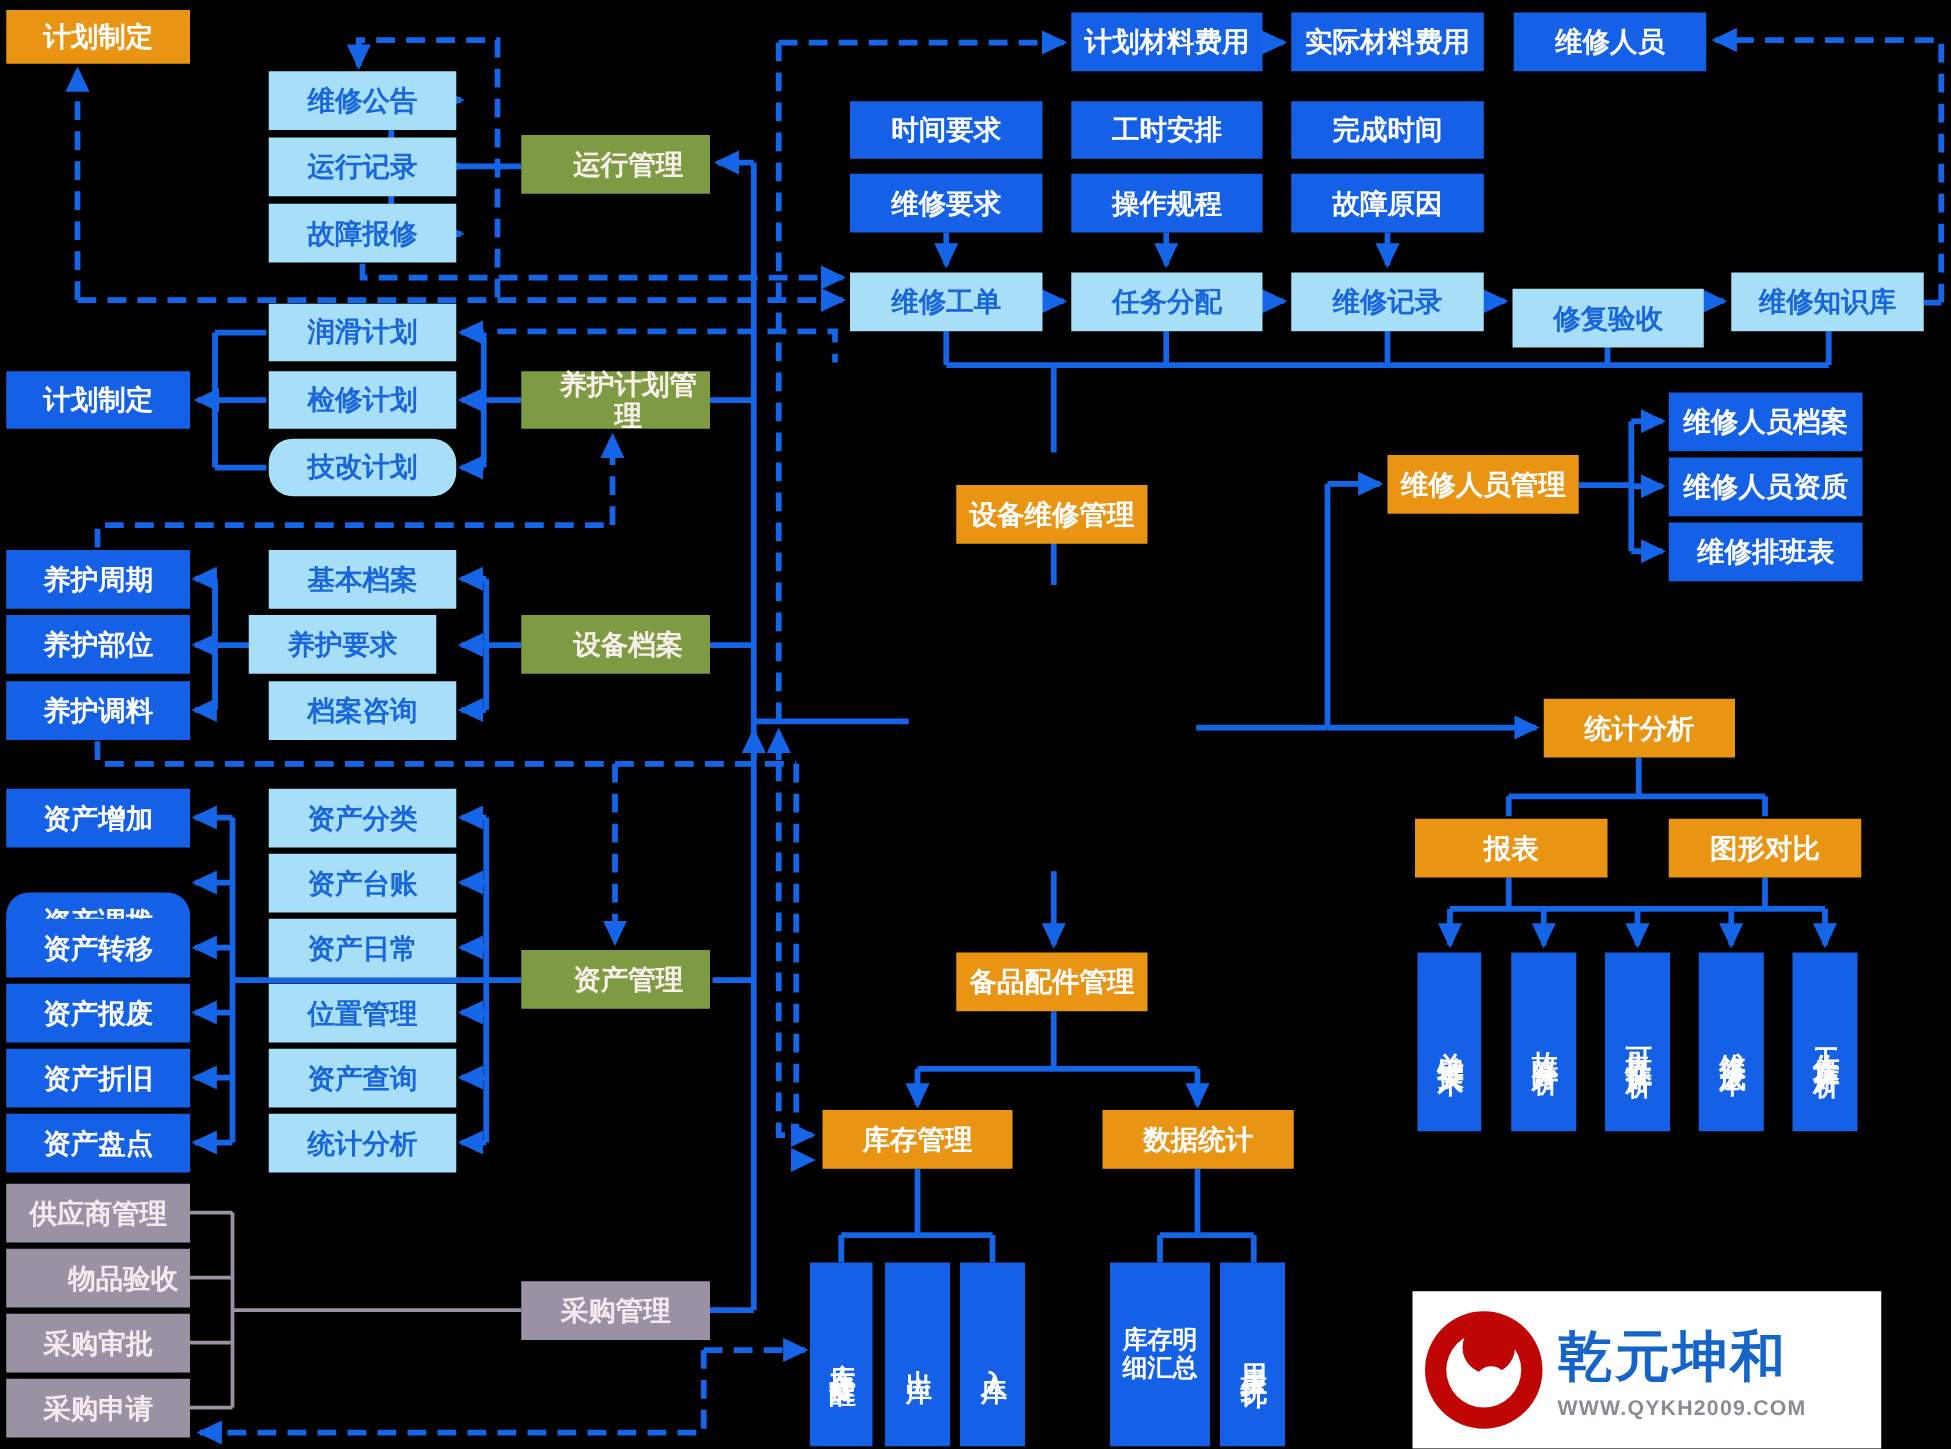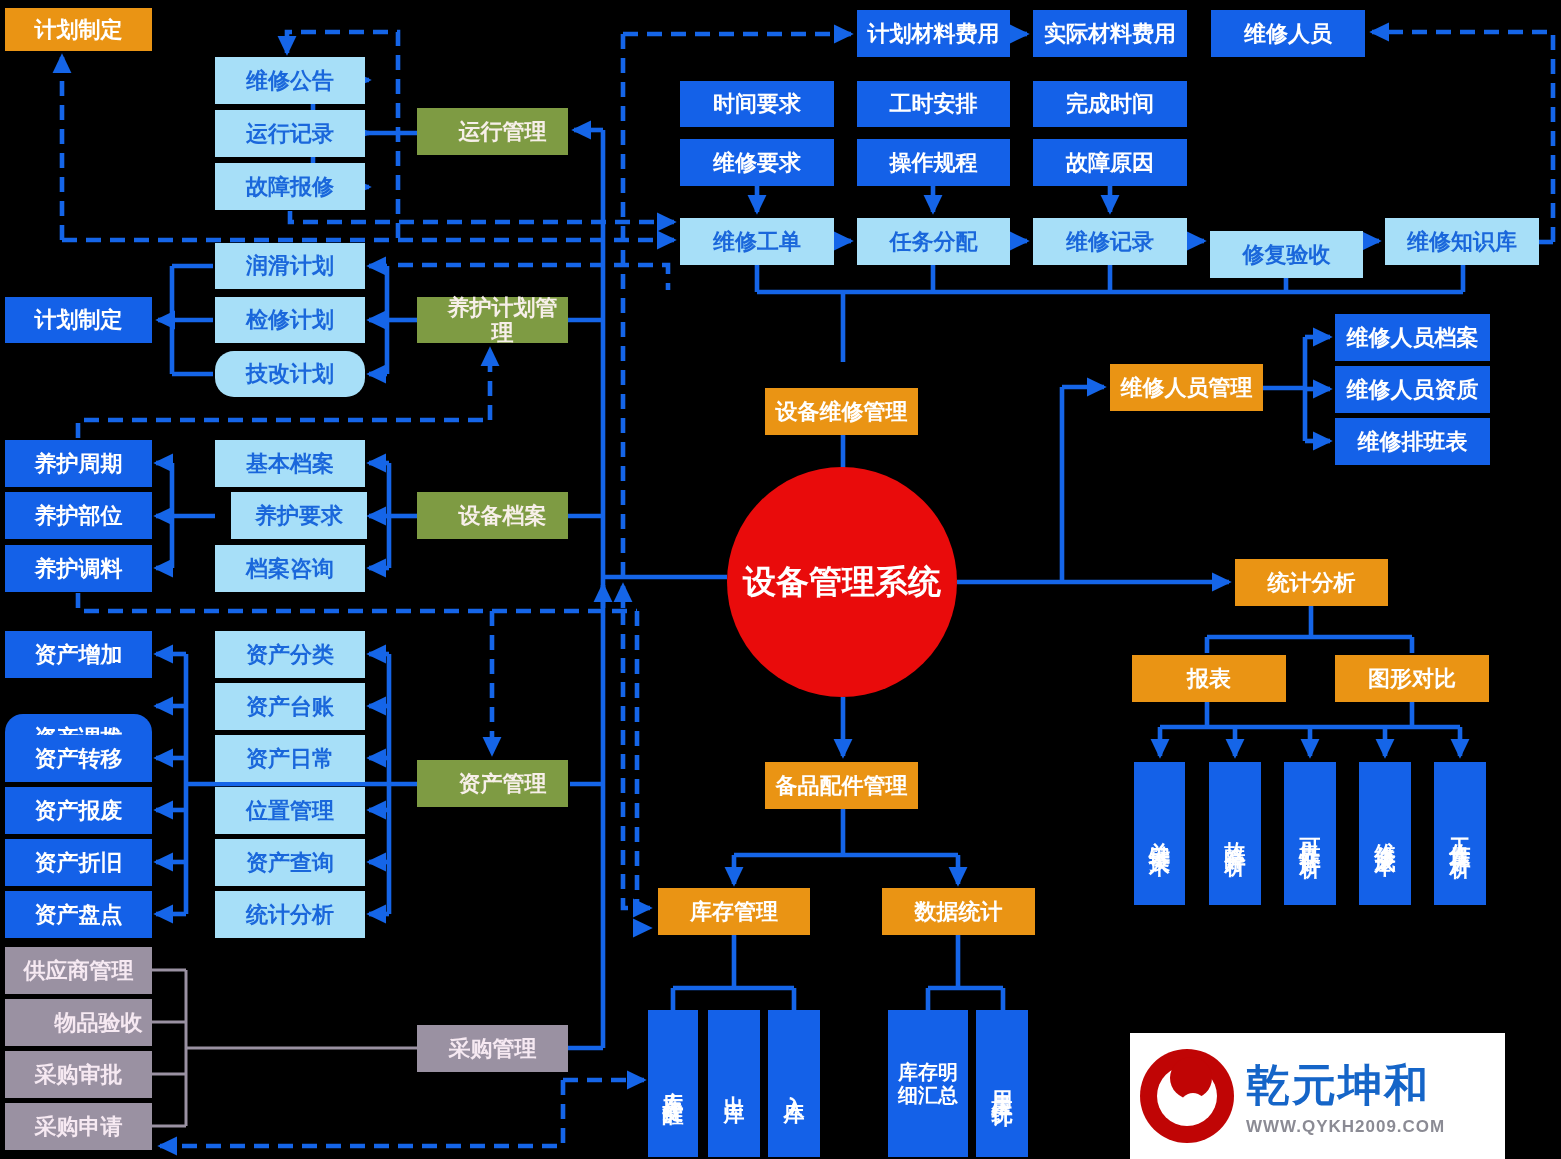--- a/index.html
+++ b/index.html
@@ -171,21 +171,21 @@
       <div class="node g" style="left: 417px; top: 108px; width: 151px; height: 47px;">运行管理</div>
       <div class="node lb" style="left: 215px; top: 243px; width: 150px; height: 46px;">润滑计划</div>
       <div class="node lb" style="left: 215px; top: 297px; width: 150px; height: 46px;">检修计划</div>
       <div class="node lb" style="left: 215px; top: 351px; width: 150px; height: 46px; border-radius: 19px;">技改计划</div>
       <div class="node b" style="left: 5px; top: 297px; width: 147px; height: 46px;">计划制定</div>
       <div class="node g" style="left: 417px; top: 297px; width: 151px; height: 46px;">养护计划管理</div>
       <div class="node b" style="left: 5px; top: 440px; width: 147px; height: 47px;">养护周期</div>
       <div class="node b" style="left: 5px; top: 492px; width: 147px; height: 47px;">养护部位</div>
       <div class="node b" style="left: 5px; top: 545px; width: 147px; height: 47px;">养护调料</div>
       <div class="node lb" style="left: 215px; top: 440px; width: 150px; height: 47px;">基本档案</div>
-      <div class="node lb" style="left: 231px; top: 492px; width: 136px; height: 47px;">养护要求</div>
+      <div class="node lb" style="left: 199px; top: 492px; width: 150px; height: 47px;">养护要求</div>
       <div class="node lb" style="left: 215px; top: 545px; width: 150px; height: 47px;">档案咨询</div>
       <div class="node g" style="left: 417px; top: 492px; width: 151px; height: 47px;">设备档案</div>
       <div class="node b" style="left: 5px; top: 631px; width: 147px; height: 47px;">资产增加</div>
       <div class="node b" style="left: 5px; top: 714px; width: 147px; height: 47px; border-radius: 18px;">资产调拨</div>
       <div class="node b" style="left: 5px; top: 735px; width: 147px; height: 47px;">资产转移</div>
       <div class="node b" style="left: 5px; top: 787px; width: 147px; height: 47px;">资产报废</div>
       <div class="node b" style="left: 5px; top: 839px; width: 147px; height: 47px;">资产折旧</div>
       <div class="node b" style="left: 5px; top: 891px; width: 147px; height: 47px;">资产盘点</div>
       <div class="node lb" style="left: 215px; top: 631px; width: 150px; height: 47px;">资产分类</div>
       <div class="node lb" style="left: 215px; top: 683px; width: 150px; height: 47px;">资产台账</div>
@@ -228,23 +228,20 @@
       <div class="node b v" style="left: 1434px; top: 762px; width: 52px; height: 143px;">工作量分析</div>
       <div class="node o" style="left: 765px; top: 762px; width: 153px; height: 47px;">备品配件管理</div>
       <div class="node o" style="left: 658px; top: 888px; width: 152px; height: 47px;">库存管理</div>
       <div class="node o" style="left: 882px; top: 888px; width: 153px; height: 47px;">数据统计</div>
       <div class="node b v" style="left: 648px; top: 1010px; width: 50px; height: 147px;">库存提醒</div>
       <div class="node b v" style="left: 708px; top: 1010px; width: 52px; height: 147px;">出库</div>
       <div class="node b v" style="left: 768px; top: 1010px; width: 52px; height: 147px;">入库</div>
       <div class="node b w" style="left: 888px; top: 1010px; width: 80px; height: 147px;">库存明细汇总</div>
       <div class="node b v" style="left: 976px; top: 1010px; width: 52px; height: 147px;">用量统计</div>
     </div>
-  <div id="center-circle">
-    <span>设备管理系统</span>
-  </div>
   <div id="logo">
     <div class="logo-mark">
       <div class="s1"></div>
         <div class="s2"></div>
         <div class="s3"></div>
     </div>
     <div class="logo-text">
       <div class="brand">乾元坤和</div>
       <div class="url">WWW.QYKH2009.COM</div>
     </div>

